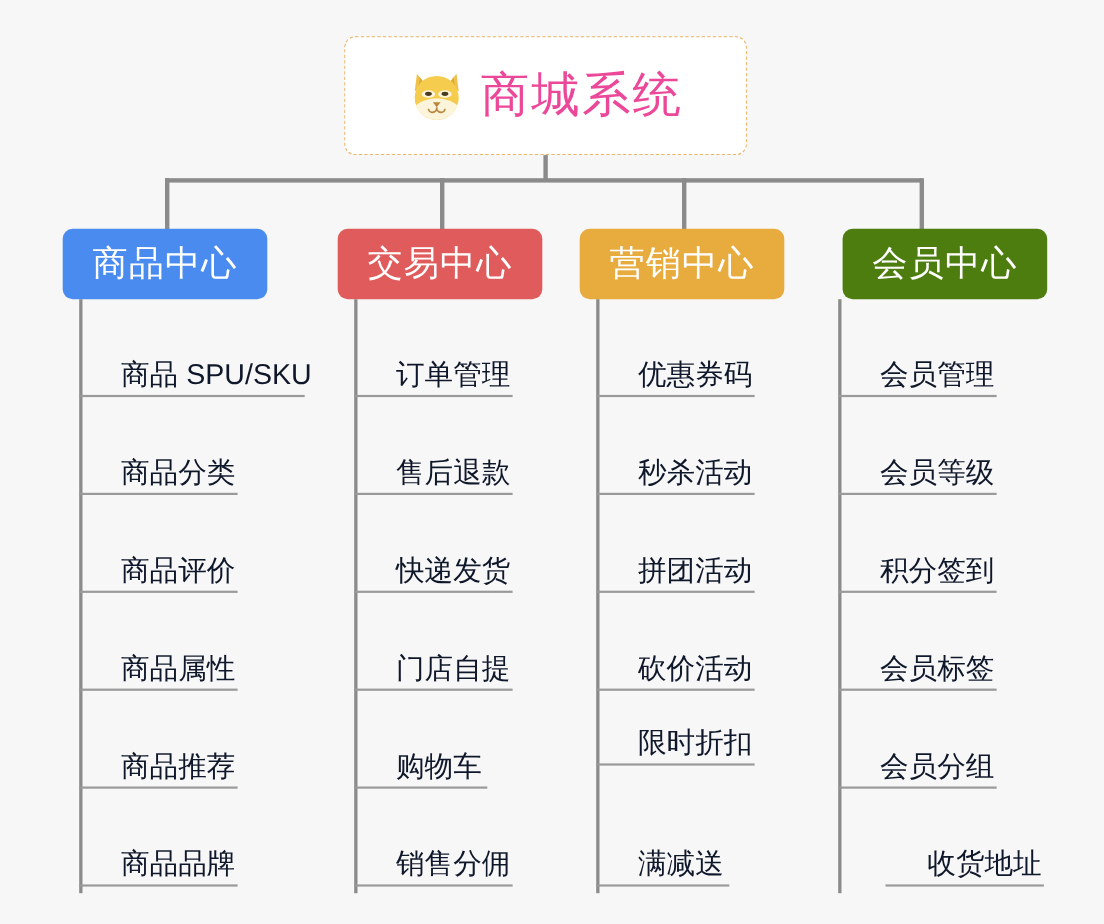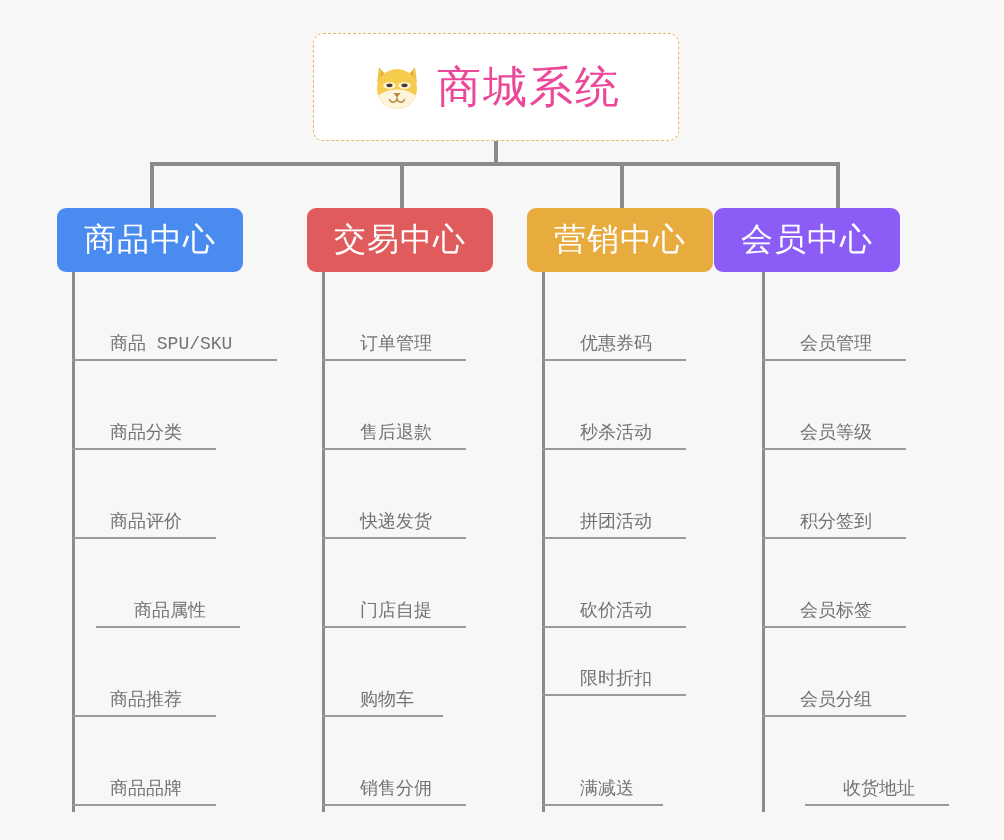--- a/index.html
+++ b/index.html
@@ -104,25 +104,24 @@
   .leaf {
     position: absolute;
     left: 0;
     height: 89px;
     box-sizing: border-box;
   }
   .leaf-label {
     position: absolute;
     left: 38px;
     bottom: 8px;
-    font-size: 18px;
-    color: #737373;
+    font-size: 26px;
+    color: #0f172a;
     white-space: nowrap;
     line-height: 1;
-    font-family: Liberation Mono, monospace;
   }
   .leaf-underline {
     position: absolute;
     left: 0;
     bottom: 0;
     height: 2px;
     background: #9a9a9a;
   }
 </style>
 </head>
@@ -161,39 +160,39 @@
 
   <div class="cat-box" id="cat-0" style="left: 57px; background: rgb(74, 139, 240);">
       <span>商品中心</span>
     </div>
   <div class="cat-box" id="cat-2" style="left: 527px; background: rgb(232, 171, 61);">
       <span>营销中心</span>
     </div>
   <div class="cat-box" id="cat-1" style="left: 307px; background: rgb(224, 92, 92);">
       <span>交易中心</span>
     </div>
-  <div class="cat-box" id="cat-3" style="left: 714px; background: #8b5cf6;">
+  <div class="cat-box" id="cat-3" style="left: 766px; background: #4d7c0f;">
       <span>会员中心</span>
     </div>
 
   <div class="column" id="col-0" style="left:72px;">
       <div class="spine"></div>
       <div class="leaf" style="top: 0px; width: 205px;">
         <span class="leaf-label">商品 SPU/SKU</span>
         <div class="leaf-underline" style="width: 205px;"></div>
       </div>
       <div class="leaf" style="top: 89px; width: 144px;">
         <span class="leaf-label">商品分类</span>
         <div class="leaf-underline" style="width: 144px;"></div>
       </div>
       <div class="leaf" style="top: 178px; width: 144px;">
         <span class="leaf-label">商品评价</span>
         <div class="leaf-underline" style="width: 144px;"></div>
       </div>
-      <div class="leaf" style="top: 267px; width: 144px; margin-left: 24px;">
+      <div class="leaf" style="top: 267px; width: 144px;">
         <span class="leaf-label">商品属性</span>
         <div class="leaf-underline" style="width: 144px;"></div>
       </div>
       <div class="leaf" style="top: 356px; width: 144px;">
         <span class="leaf-label">商品推荐</span>
         <div class="leaf-underline" style="width: 144px;"></div>
       </div>
       <div class="leaf" style="top: 445px; width: 144px;">
         <span class="leaf-label">商品品牌</span>
         <div class="leaf-underline" style="width: 144px;"></div>

